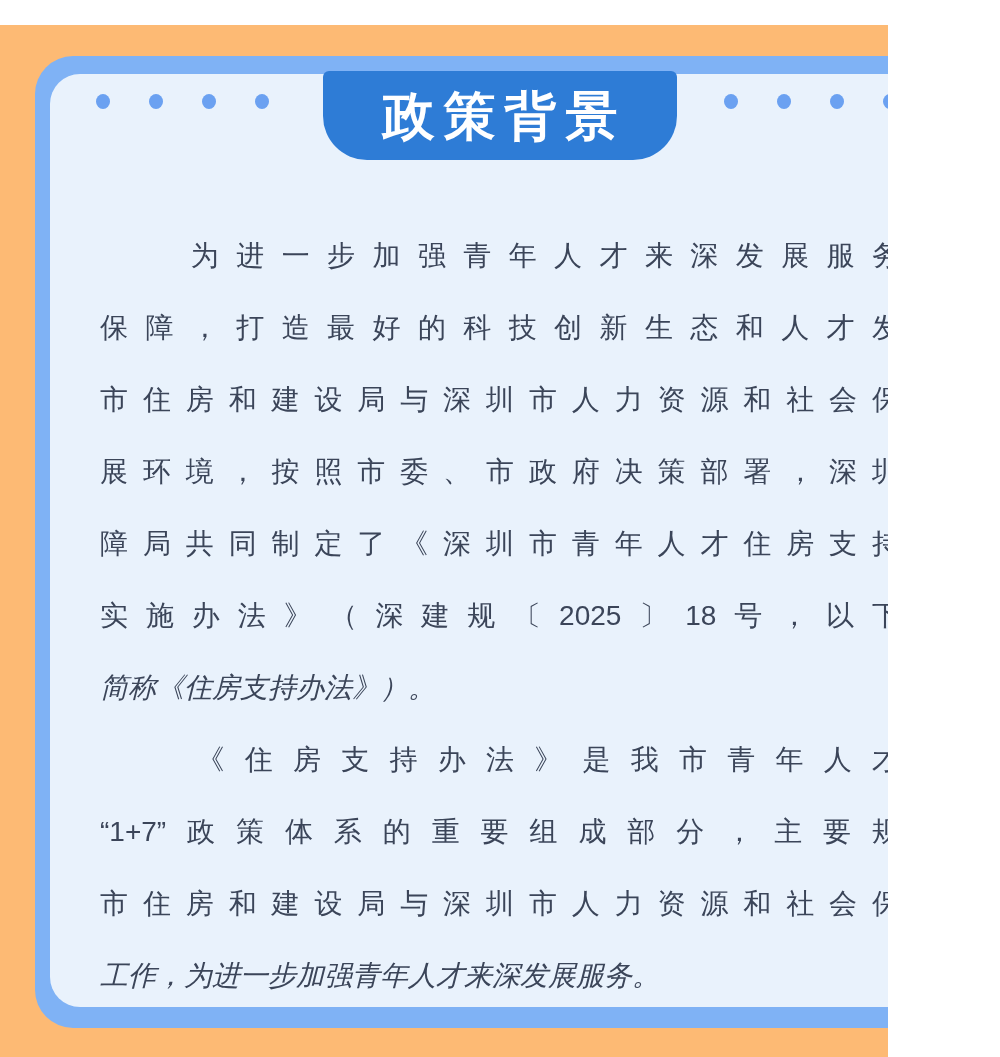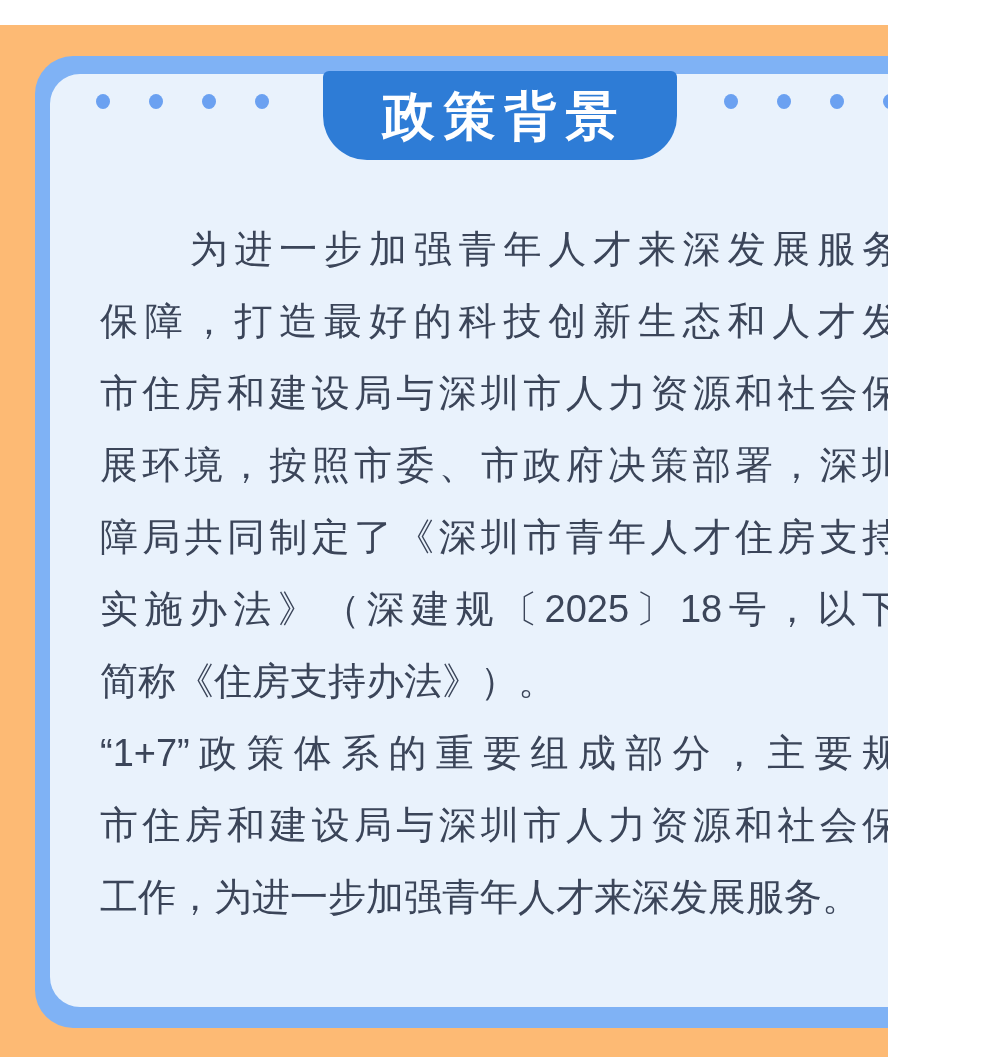--- a/index.html
+++ b/index.html
@@ -67,36 +67,37 @@
   .dot {
     width: 14px;
     height: 15px;
     border-radius: 50%;
     background: #6ba1f1;
     display: inline-block;
   }
   .text-block {
     position: absolute;
     left: 100px;
-    top: 188px;
+    top: 195px;
     width: 800px;
     color: #3b4559;
-    font-size: 38px;
+    font-size: 28px;
     line-height: 72px;
     overflow: hidden;
   }
   .line {
     width: 100%;
     text-align: justify;
     text-align-last: justify;
     white-space: nowrap;
   }
   .line.no-justify {
     text-align: left;
     text-align-last: left;
+    font-style: italic;
   }
 </style>
 </head>
 <body>
 
 <div class="stage">
 
   <div class="outer-card"></div>
 
   <div class="inner-card"></div>
@@ -119,18 +120,19 @@
   </div>
 
   <div class="text-block" id="text-block">
       <div class="line">　　为进一步加强青年人才来深发展服务</div>
       <div class="line">保障，打造最好的科技创新生态和人才发</div>
       <div class="line">市住房和建设局与深圳市人力资源和社会保</div>
       <div class="line">展环境，按照市委、市政府决策部署，深圳</div>
       <div class="line">障局共同制定了《深圳市青年人才住房支持</div>
       <div class="line">实施办法》（深建规〔2025〕18号，以下</div>
       <div class="line no-justify">简称《住房支持办法》）。</div>
+      <div class="line">　　《住房支持办法》是我市青年人才</div>
       <div class="line">“1+7”政策体系的重要组成部分，主要规</div>
       <div class="line">市住房和建设局与深圳市人力资源和社会保</div>
       <div class="line no-justify">工作，为进一步加强青年人才来深发展服务。</div>
     </div>
 
 </div>
 
 </body></html>

